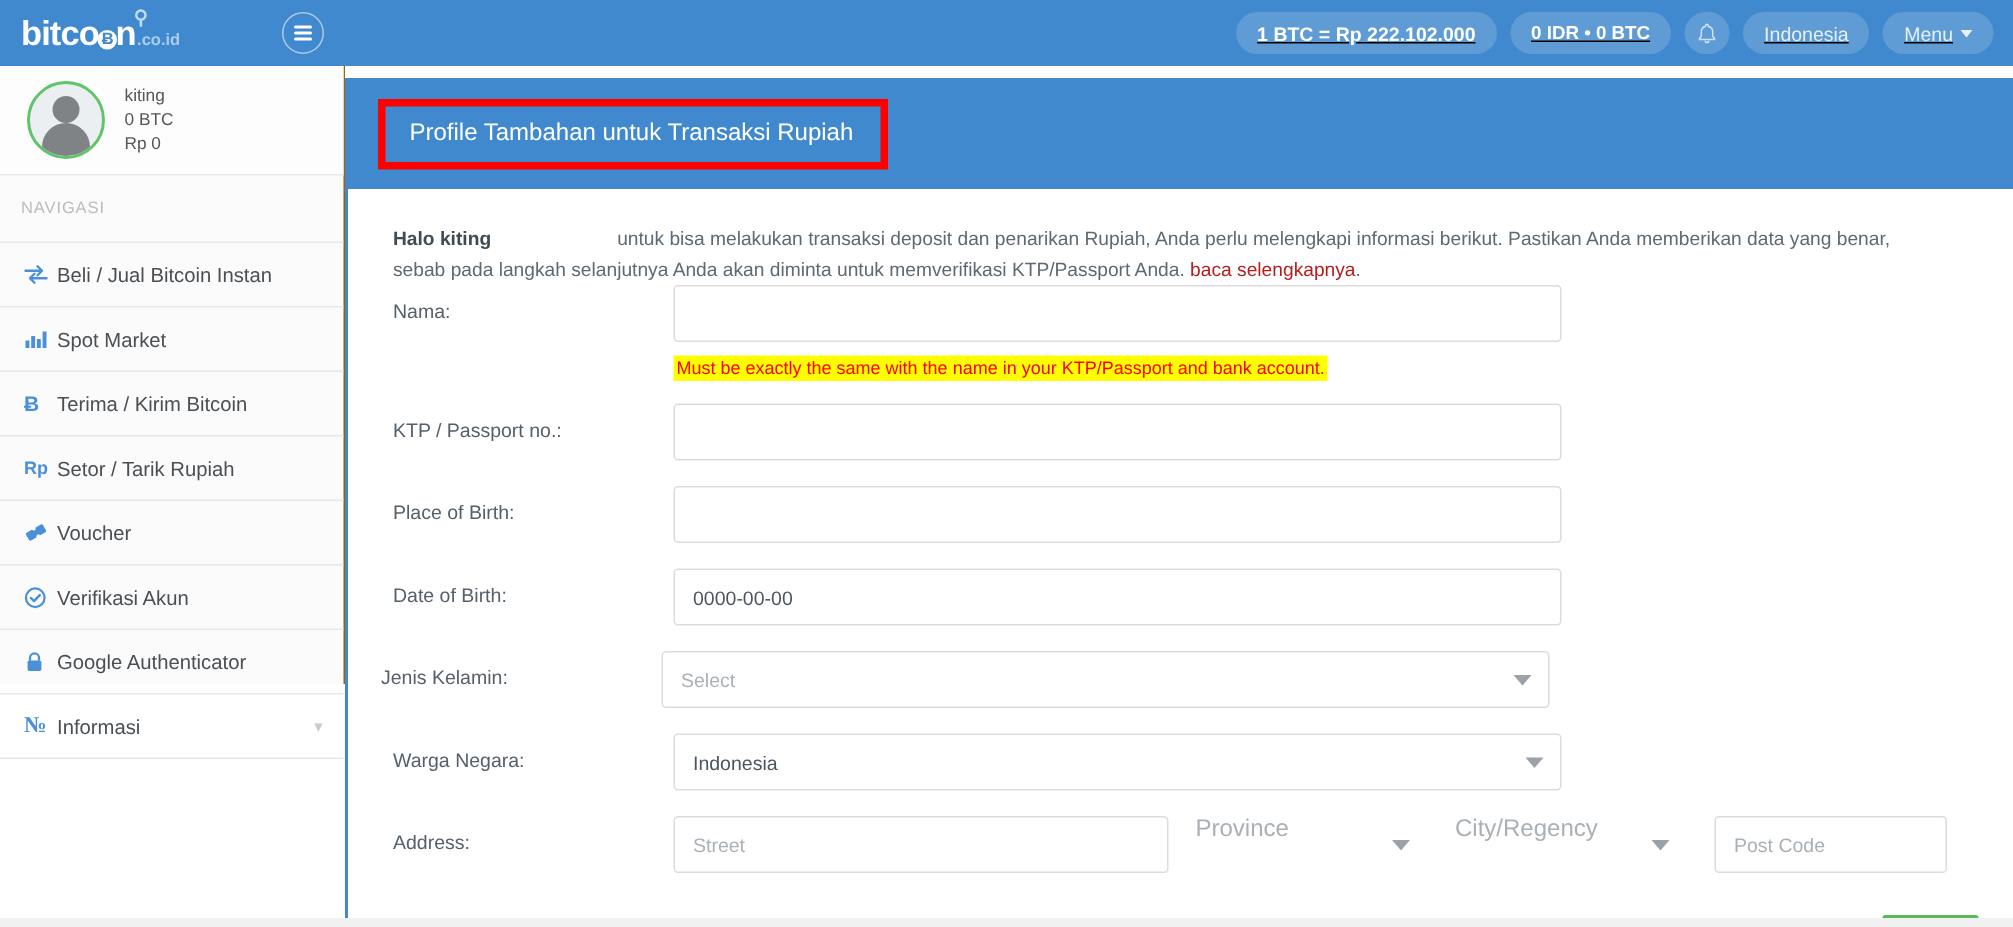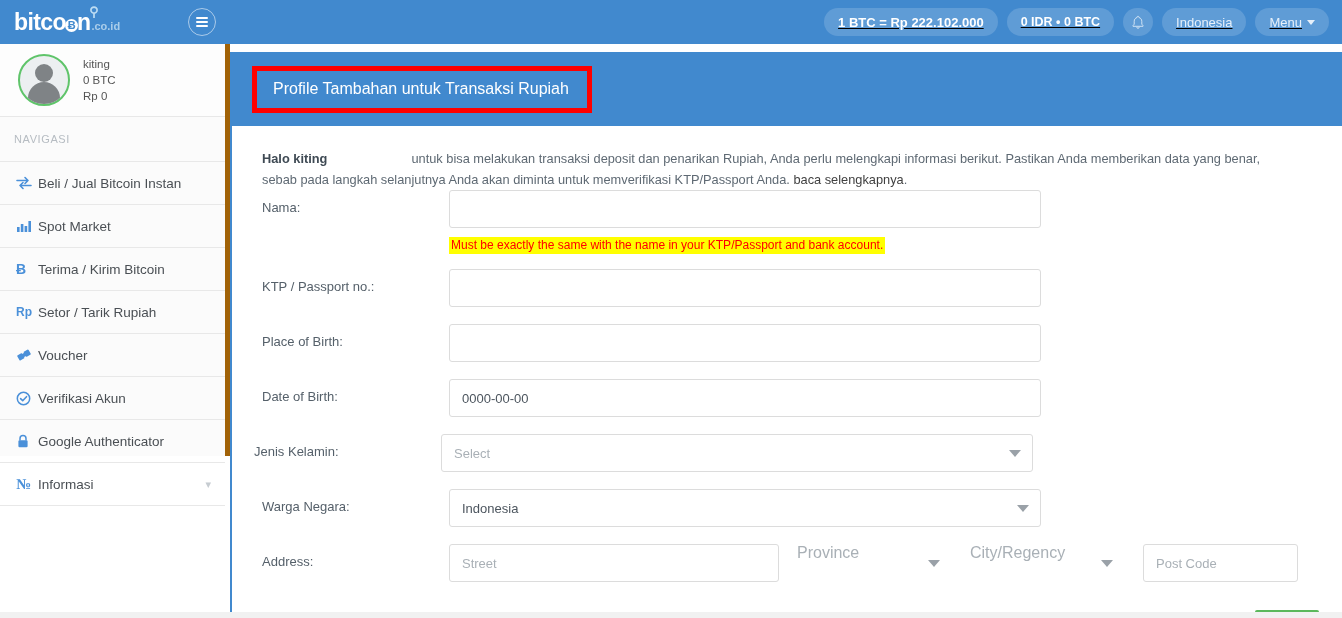--- a/index.html
+++ b/index.html
@@ -87,21 +87,21 @@
     border-right: 4px solid transparent;
     border-top: 5px solid #e6f0fa;
     display: inline-block;
   }
 
   
   .sidebar {
     position: absolute; top: 44px; left: 0;
     width: 230px; height: 412px;
     background: #fbfbfb;
-    border-right: 5px solid #a16207;
+    border-right: 1px solid #a16207;
   }
   .profile {
     height: 73px;
     display: flex; align-items: center;
     padding-left: 18px;
     border-bottom: 1px solid #e8e8e8;
     background: #fdfdfd;
   }
   .avatar {
     width: 52px; height: 52px; border-radius: 50%;
@@ -186,21 +186,21 @@
   }
   .intro {
     padding: 0 30px 0 30px;
     font-size: 12.8px;
     color: #5e6973;
     line-height: 1.65;
     max-width: 1072px;
   }
   .intro b { color: #3f4a54; }
   .intro .gap { display: inline-block; width: 84px; }
-  .intro a { color: #404040; text-decoration: none; }
+  .intro a { color: #b91c1c; text-decoration: none; }
 
   .form { }
   .form-row {
     display: flex; align-items: flex-start;
     margin-bottom: 0;
     padding-left: 30px;
   }
   .form-label {
     width: 187px; flex: none;
     font-size: 13px; color: #55606a;

